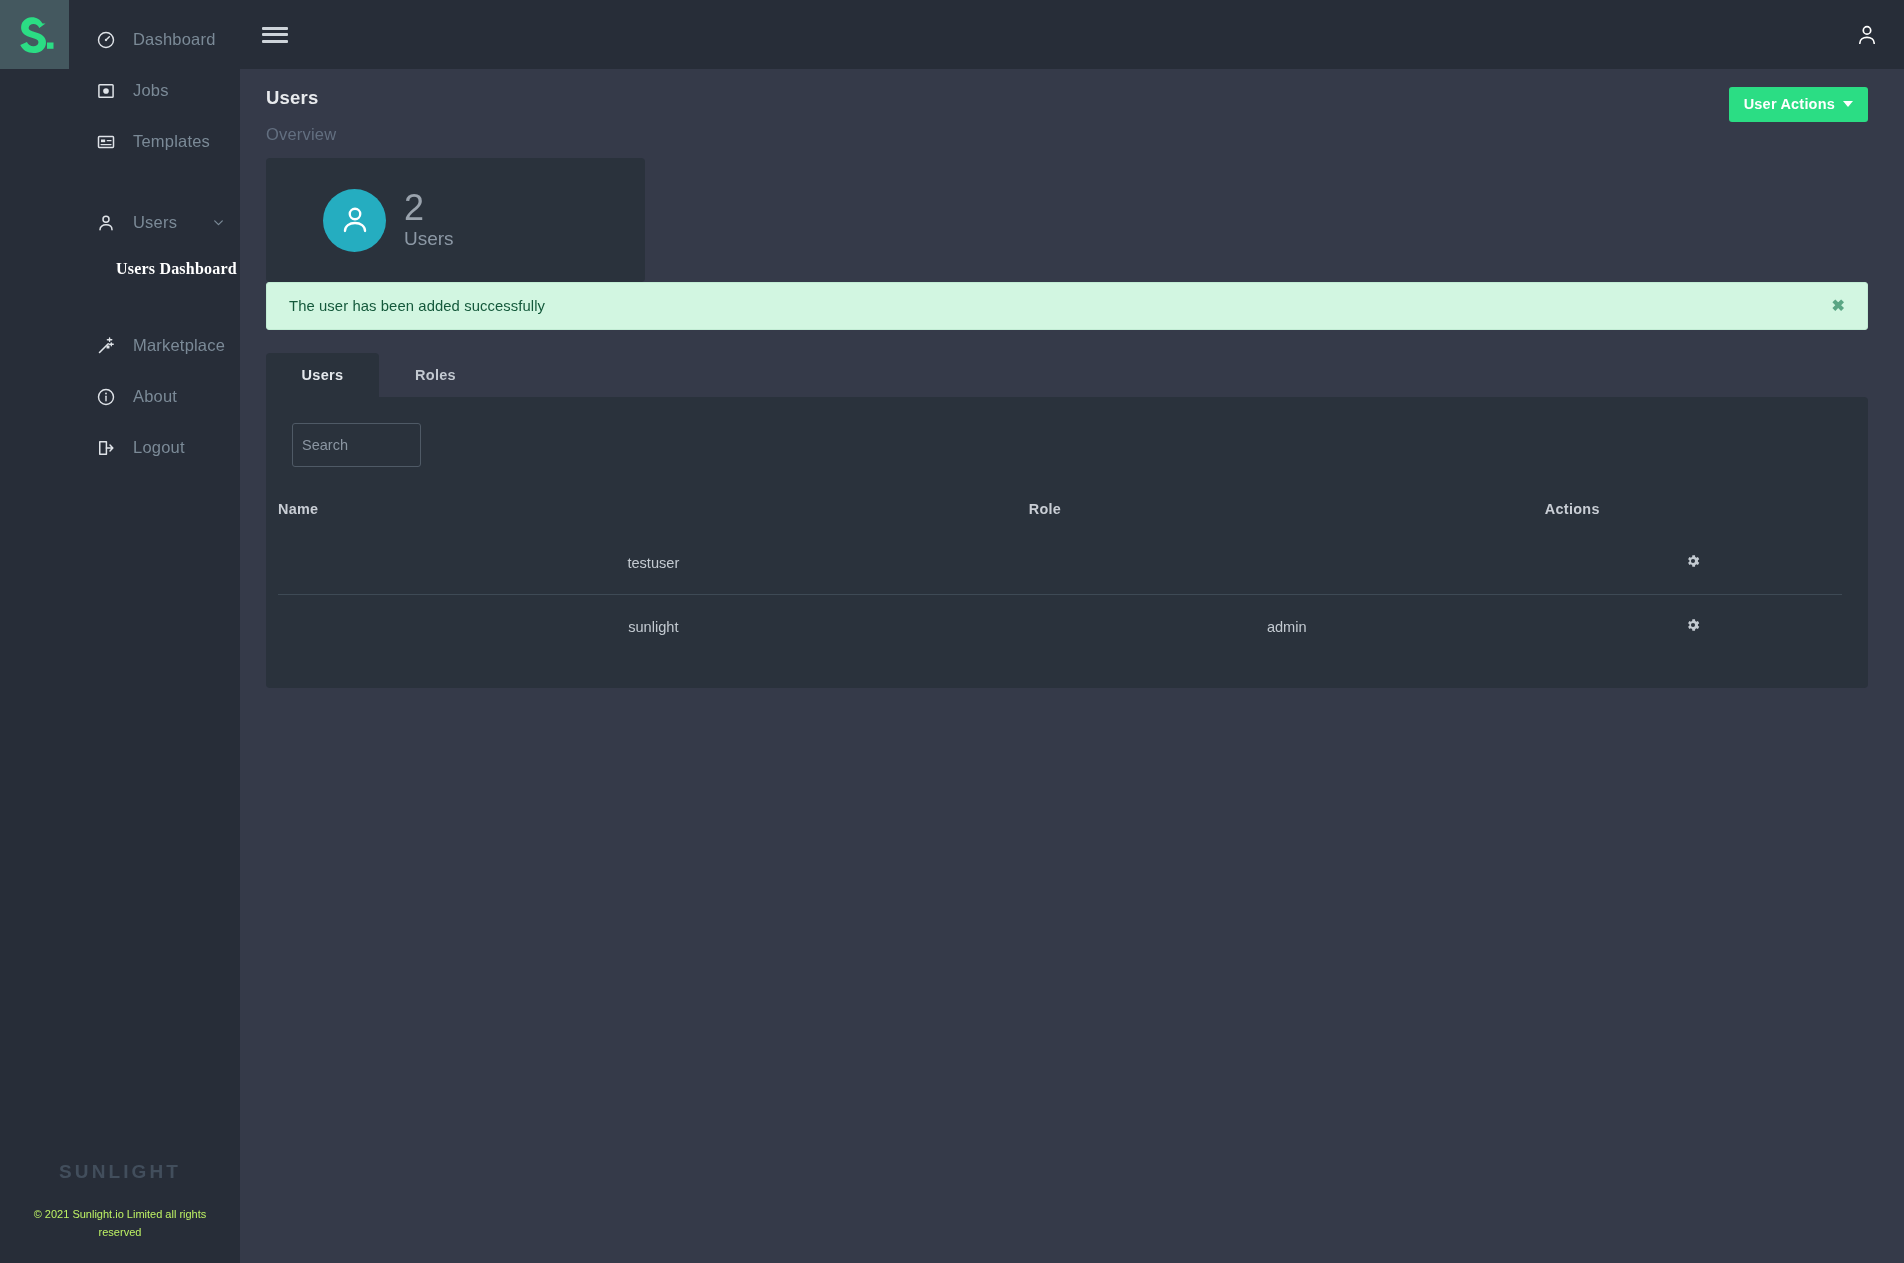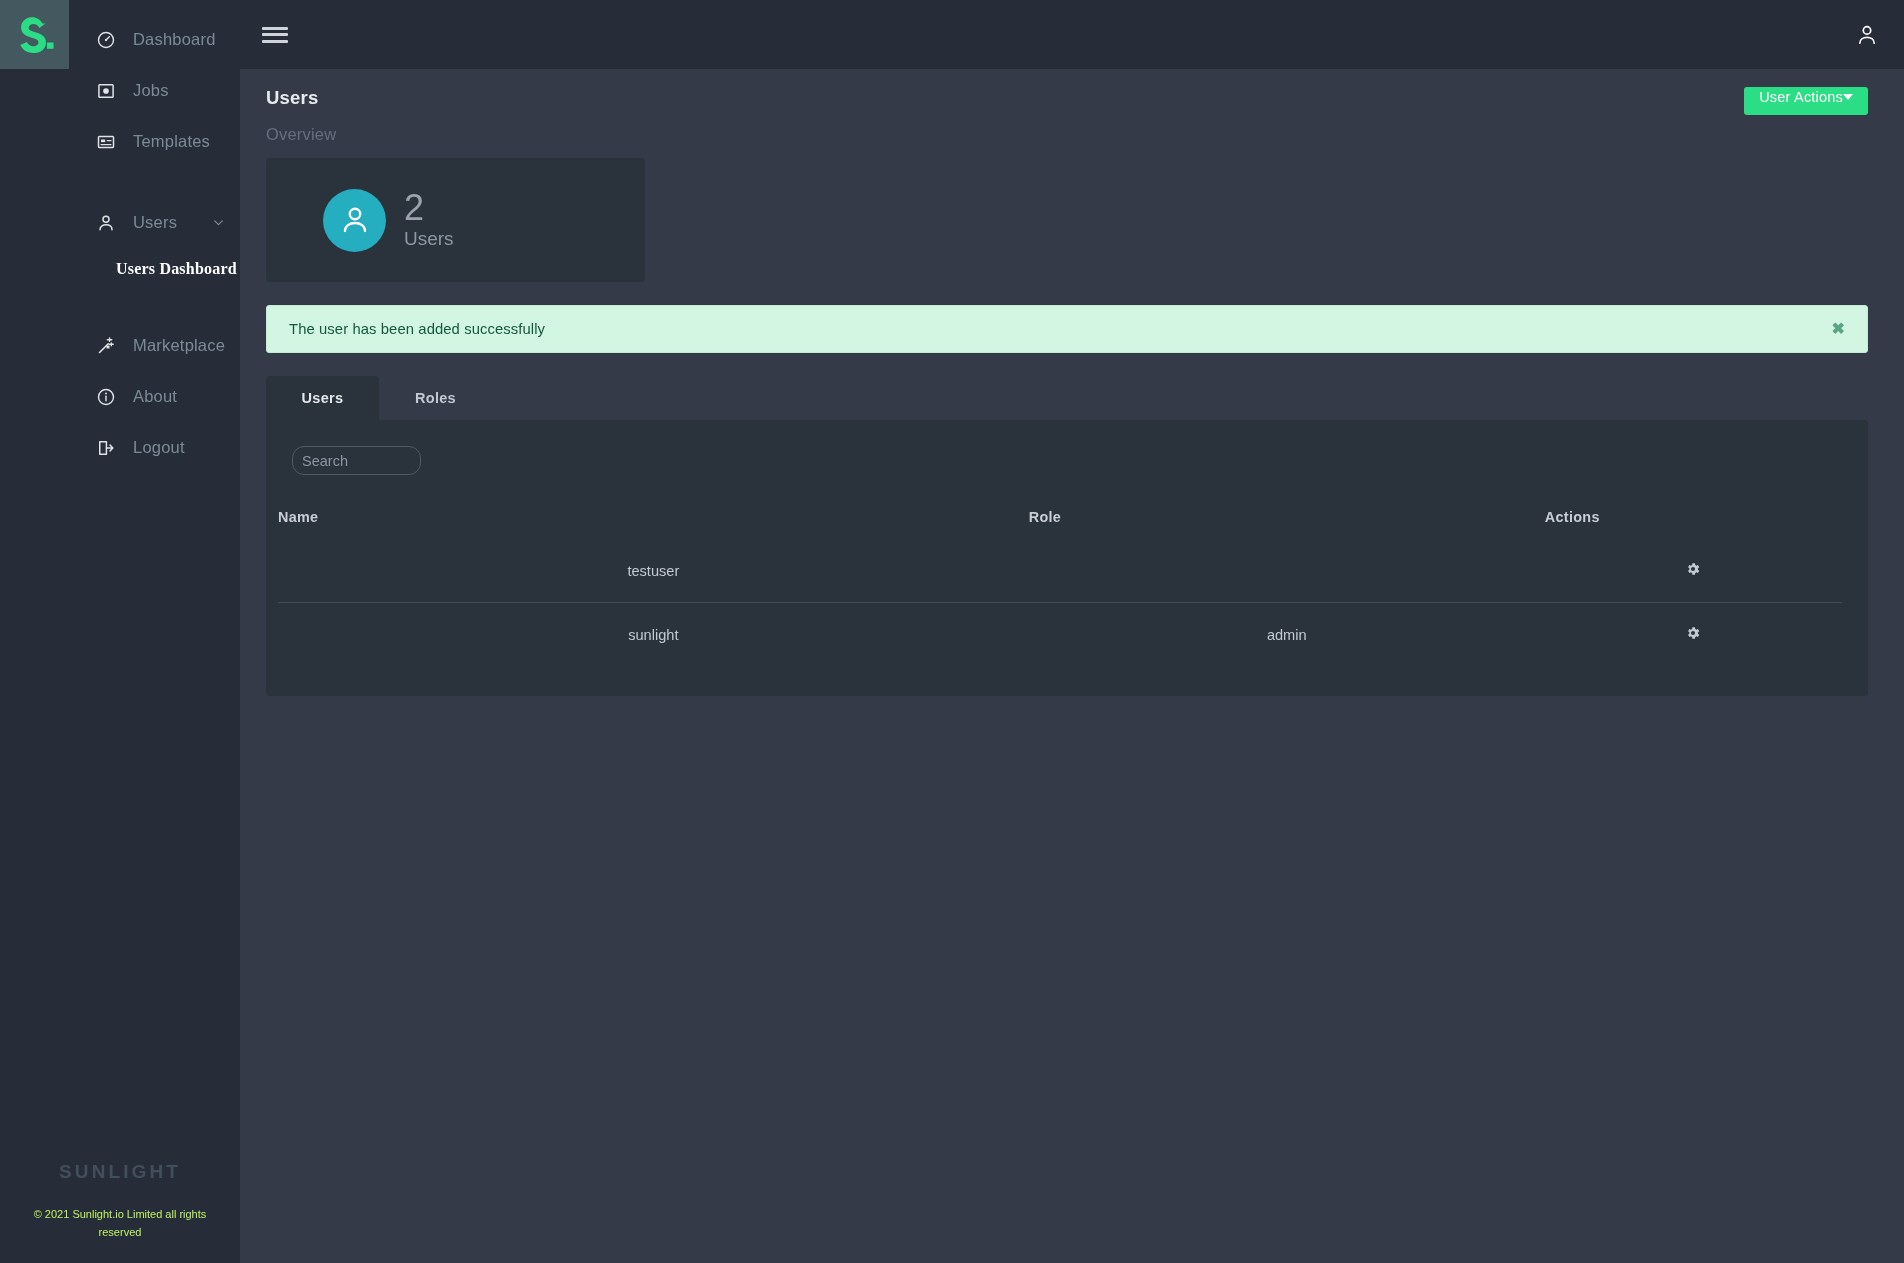--- a/index.html
+++ b/index.html
@@ -179,27 +179,27 @@
     letter-spacing: .2px;
     line-height: 26px;
   }
   .btn-user-actions {
     background: #2bdd84;
     color: #ffffff;
     border: none;
     border-radius: 3px;
     font-family: "Liberation Sans", sans-serif;
     font-size: 14.5px;
-    font-weight: normal;
+    font-weight: bold;
     letter-spacing: .2px;
-    padding: 2px 15px 10px 15px;
+    padding: 9px 15px 10px 15px;
     cursor: pointer;
     display: inline-flex;
     align-items: center;
-    gap: 0;
+    gap: 8px;
     white-space: nowrap;
     margin-top: 2px;
   }
   .caret-down {
     width: 0; height: 0;
     border-left: 5px solid transparent;
     border-right: 5px solid transparent;
     border-top: 6px solid #ffffff;
     display: inline-block;
   }
@@ -239,21 +239,20 @@
     font-weight: normal;
   }
   .stat-cap {
     font-size: 19px;
     color: #8c98a5;
     line-height: 26px;
     margin-top: -2px;
   }
 
   .alert {
-    margin-top: 23px;
     background: #d2f6e1;
     border: 1px solid #c2ecd4;
     border-radius: 3px;
     height: 48px;
     display: flex;
     align-items: center;
     justify-content: space-between;
     padding: 0 22px 0 22px;
   }
   .alert-text {
@@ -300,24 +299,24 @@
 
   .panel {
     background: #2a323c;
     border-radius: 0 4px 4px 4px;
     padding: 26px 26px 30px 12px;
     min-height: 236px;
   }
 
   .search-input {
     width: 129px;
-    height: 29px;
+    height: 44px;
     background: transparent;
     border: 1px solid #4f5a66;
-    border-radius: 12px;
+    border-radius: 3px;
     color: #c6cdd4;
     font-size: 14.5px;
     font-family: "Liberation Sans", sans-serif;
     padding: 0 9px;
     outline: none;
     margin-left: 14px;
   }
   .search-input::placeholder { color: #8b96a2; }
 
   table.users-table {

